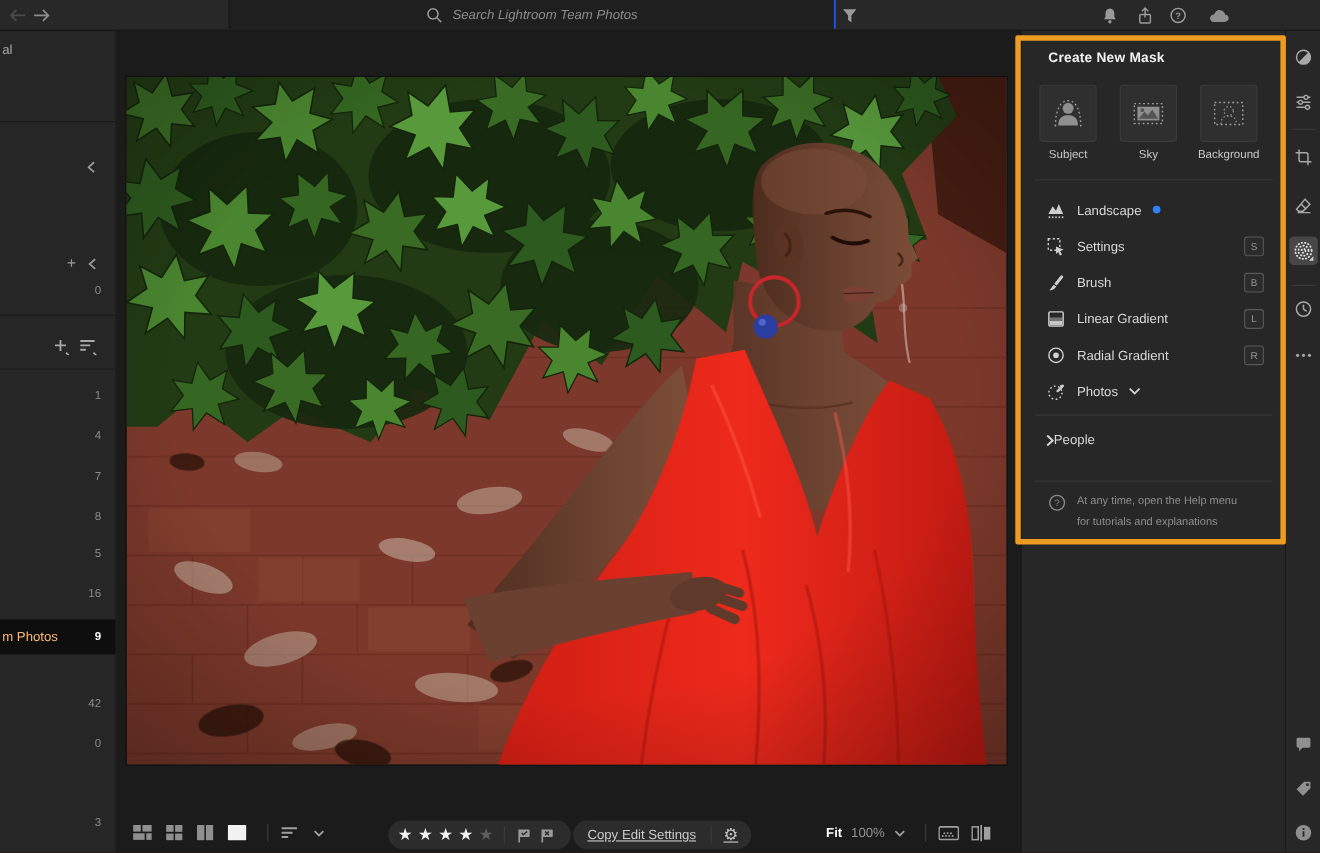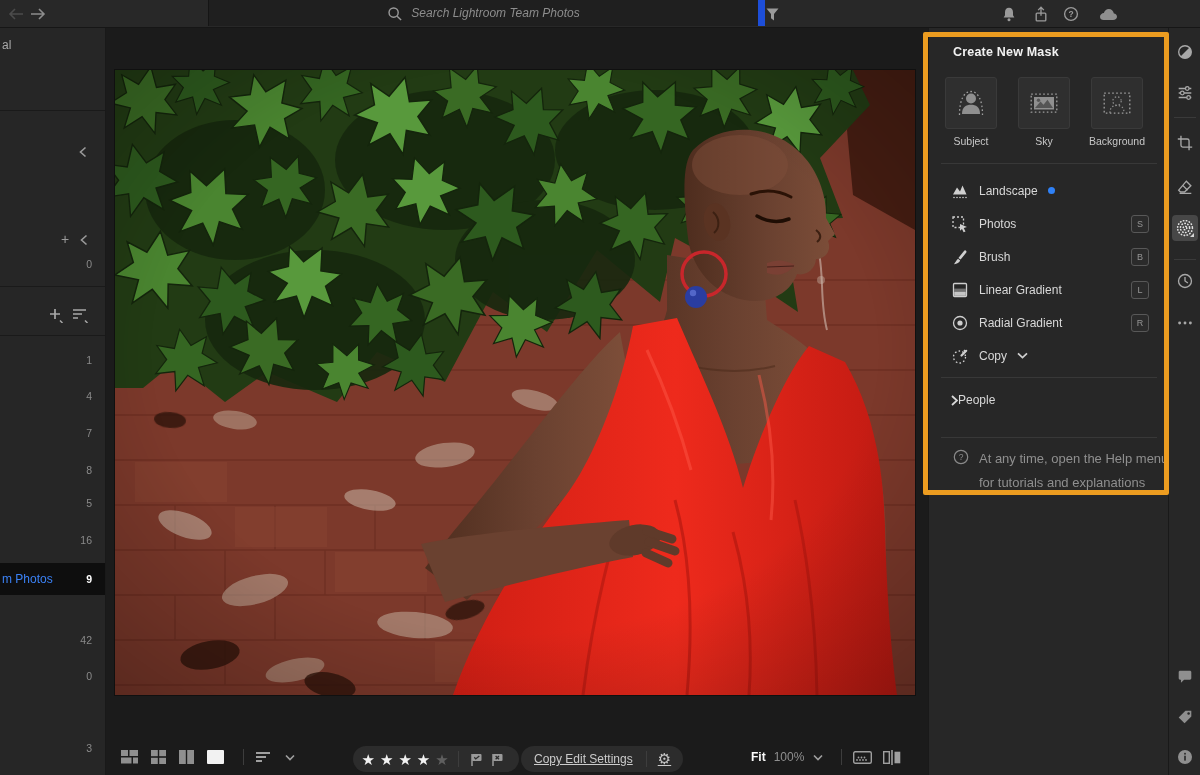--- a/index.html
+++ b/index.html
@@ -3,30 +3,30 @@
 <meta charset="utf-8">
 <style>
   html,body{margin:0;padding:0;background:#111;}
   body{width:1200px;height:775px;position:relative;overflow:hidden;
        font-family:"Liberation Sans","DejaVu Sans",sans-serif;
        -webkit-font-smoothing:antialiased;color:#ccc;}
   .abs{position:absolute;}
   svg{display:block;}
   
   #topbar{left:0;top:0;width:1200px;height:27px;background:#282828;border-bottom:1px solid #161616;z-index:30;}
-  #searchbox{left:208px;top:0;width:549px;height:26px;background:#1f1f1f;border-left:1px solid #151515;border-right:7px solid #1d4ed8;
+  #searchbox{left:208px;top:0;width:549px;height:26px;background:#1f1f1f;border-left:1px solid #151515;border-right:2px solid #1d4ed8;
              display:flex;align-items:center;justify-content:center;gap:9px;}
   #searchbox .ph{font-style:italic;font-size:12px;color:#8d8d8d;}
   .tb-ic{top:4px;width:20px;height:20px;display:flex;align-items:center;justify-content:center;}
   
   #sidebar{left:0;top:27px;width:105px;height:748px;background:#262626;border-right:1px solid #191919;z-index:20;}
   .sb-div{left:0;width:105px;height:1px;background:#1a1a1a;}
   .sb-count{right:13px;font-size:10.5px;color:#8a8a8a;}
   .sb-row-sel{left:0;top:536px;width:105px;height:32px;background:#0e0e0e;display:flex;align-items:center;}
-  .sb-row-sel .lbl{color:#3b82f6;font-size:12px;margin-left:2px;white-space:nowrap;}
+  .sb-row-sel .lbl{color:#fdba74;font-size:12px;margin-left:2px;white-space:nowrap;}
   .sb-row-sel .cnt{position:absolute;right:13px;color:#fff;font-size:10.5px;font-weight:bold;}
   .chev{stroke:#9a9a9a;stroke-width:1.6;fill:none;}
   
   #canvas{left:105px;top:27px;width:823px;height:748px;background:#1b1b1b;overflow:hidden;}
   #photo{left:10px;top:43px;width:800px;height:625px;box-shadow:0 0 0 1px #101010;}
   
   .pill{background:#2c2c2c;border-radius:13px;height:26px;display:flex;align-items:center;}
   .bt-div{width:1px;height:16px;background:#3d3d3d;}
   .star{font-size:15px;color:#5f5f5f;line-height:1;padding:0 2.5px;cursor:default;}
   .star.filled{color:#f2f2f2;}
@@ -45,21 +45,21 @@
   .p-div{position:absolute;left:12px;right:12px;height:1px;background:#383838;}
   .tools{position:absolute;left:8px;top:147px;width:224px;text-align:right;}
   .trow{height:33px;display:flex;align-items:center;padding:0 12px 0 14px;border-radius:4px;}
   .trow .tl{font-size:12px;color:#d8d8d8;margin-left:10px;}
   .kbadge{margin-left:auto;width:16px;height:16px;border:1px solid #585858;border-radius:3px;background:#2b2b2b;
           color:#969696;font-size:9px;display:flex;align-items:center;justify-content:center;}
   .bluedot{width:7px;height:7px;border-radius:50%;background:#2f81f7;margin-left:10px;}
   .people-row{position:absolute;left:8px;top:357px;width:224px;height:32px;display:flex;align-items:center;padding-left:14px;box-sizing:border-box;}
   .people-row .tl{font-size:12px;color:#d8d8d8;}
   .help{position:absolute;left:24px;top:420px;display:flex;gap:10px;}
-  .help .txt{font-size:13px;line-height:1.85;color:#8f8f8f;}
+  .help .txt{font-size:10px;line-height:1.85;color:#8f8f8f;}
   
   #rail{left:1168px;top:27px;width:32px;height:748px;background:#272727;border-left:1px solid #191919;z-index:20;}
   .rail-ic{position:absolute;left:6px;width:20px;height:20px;display:flex;align-items:center;justify-content:center;}
   .rail-div{position:absolute;left:5px;width:22px;height:1px;background:#3a3a3a;}
   .rail-sel{position:absolute;left:3px;width:26px;height:26px;background:#474747;border-radius:4px;
             display:flex;align-items:center;justify-content:center;}
   
   #highlight{left:923px;top:32px;width:246px;height:463px;border:5px solid #EC9C20;border-radius:2px;
              box-sizing:border-box;z-index:60;pointer-events:none;}
 </style>
@@ -496,21 +496,21 @@
           </g>
         </svg>
       <span class="tl">Landscape</span>
       <span class="bluedot"></span>
     </div>
     <div class="trow">
       <svg width="18" height="18" viewBox="0 0 18 18">
           <rect x="2" y="2" width="10.5" height="10.5" stroke="#cfcfcf" stroke-width="1.3" fill="none" stroke-dasharray="2 2"></rect>
           <path d="M9,9 L16,12 L12.7,13.1 L14.5,16.4 L12.6,17.3 L11,14 L9,15.8 Z" fill="#cfcfcf"></path>
         </svg>
-      <span class="tl">Photos</span>
+      <span class="tl">Settings</span>
       <span class="kbadge">S</span>
     </div>
     <div class="trow">
       <svg width="18" height="18" viewBox="0 0 18 18">
           <path d="M14.6,2.4 C15.6,3 15.8,3.9 15.1,4.8 L9.6,11.6 L7.4,9.9 L13,3 C13.5,2.3 14,2.1 14.6,2.4 Z" fill="#cfcfcf"></path>
           <path d="M7,10.8 L9.2,12.5 C8.2,14.6 6.2,15.6 3,16.2 C4.4,14.2 5.2,12.6 7,10.8 Z" fill="#cfcfcf"></path>
         </svg>
       <span class="tl">Brush</span>
       <span class="kbadge">B</span>
     </div>
@@ -530,21 +530,21 @@
         </svg>
       <span class="tl">Radial Gradient</span>
       <span class="kbadge">R</span>
     </div>
     <div class="trow">
       <svg width="18" height="18" viewBox="0 0 18 18">
           <circle cx="8.5" cy="10" r="6" stroke="#cfcfcf" stroke-width="1.3" fill="none" stroke-dasharray="1.6 2.2"></circle>
           <path d="M10.5,8.5 L15.2,3.8" stroke="#cfcfcf" stroke-width="2.2" stroke-linecap="round"></path>
           <path d="M13.6,2.6 l1.8,1.8 -1.2,1.2 -1.8,-1.8 z" fill="#cfcfcf"></path>
         </svg>
-      <span class="tl">Copy</span>
+      <span class="tl">Photos</span>
       <span style="margin-left:10px;">
           <svg width="11" height="7" viewBox="0 0 11 7">
             <path d="M1,1.3 L5.5,5.6 L10,1.3" stroke="#cfcfcf" stroke-width="1.7" fill="none"></path>
           </svg>
         </span>
     </div>
   </div>
 
   <div class="p-div" style="top:350px;"></div>
 

